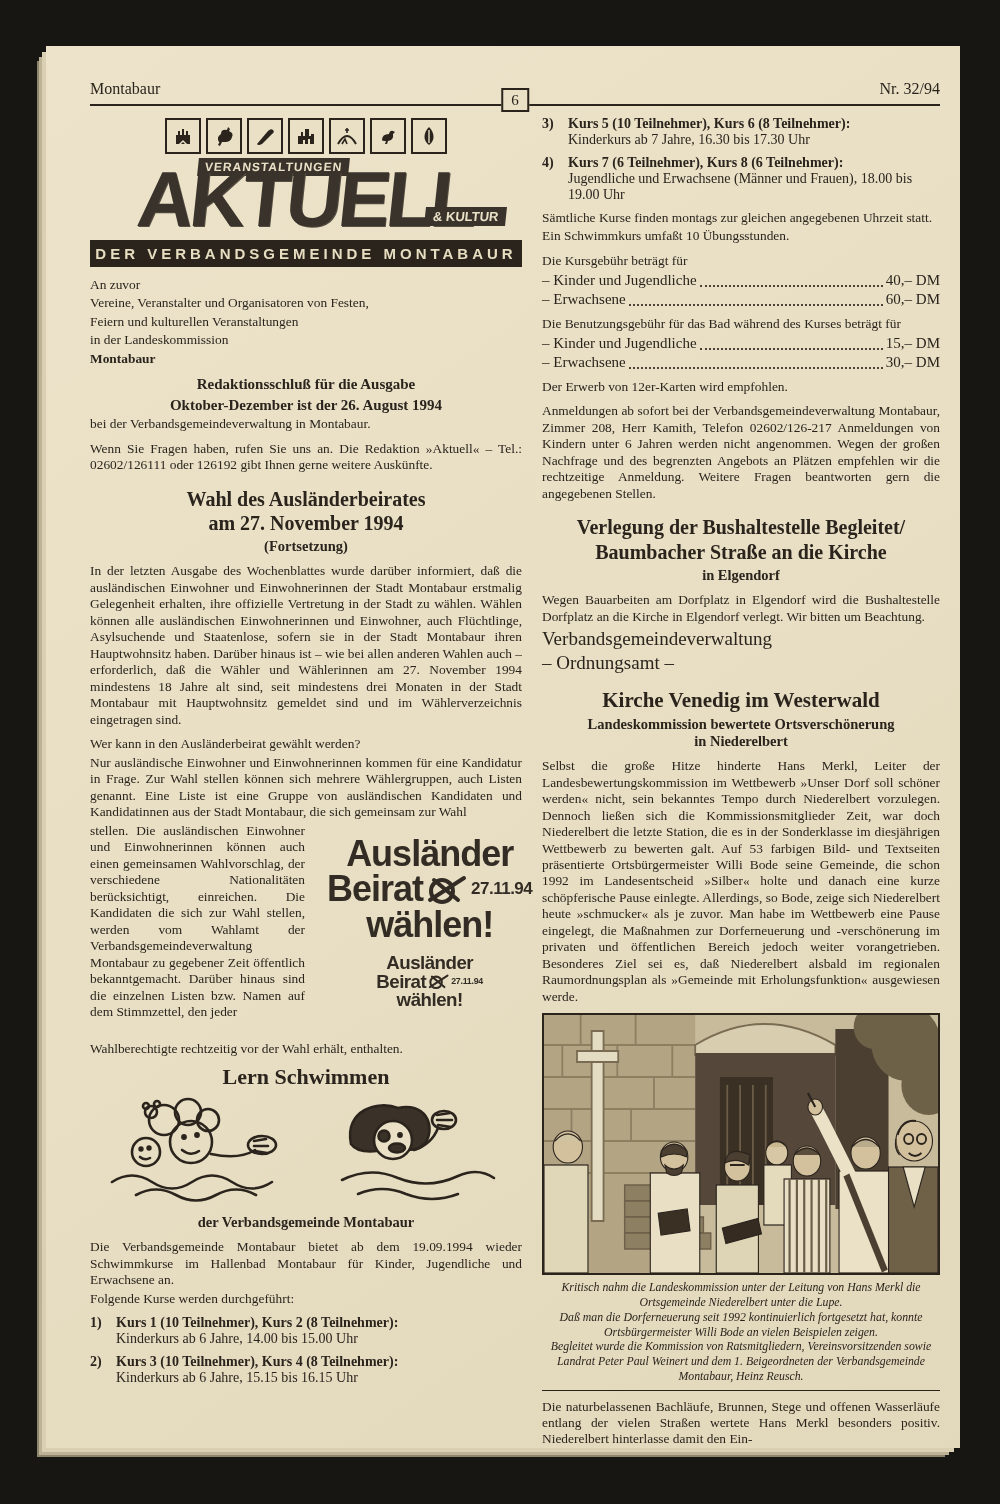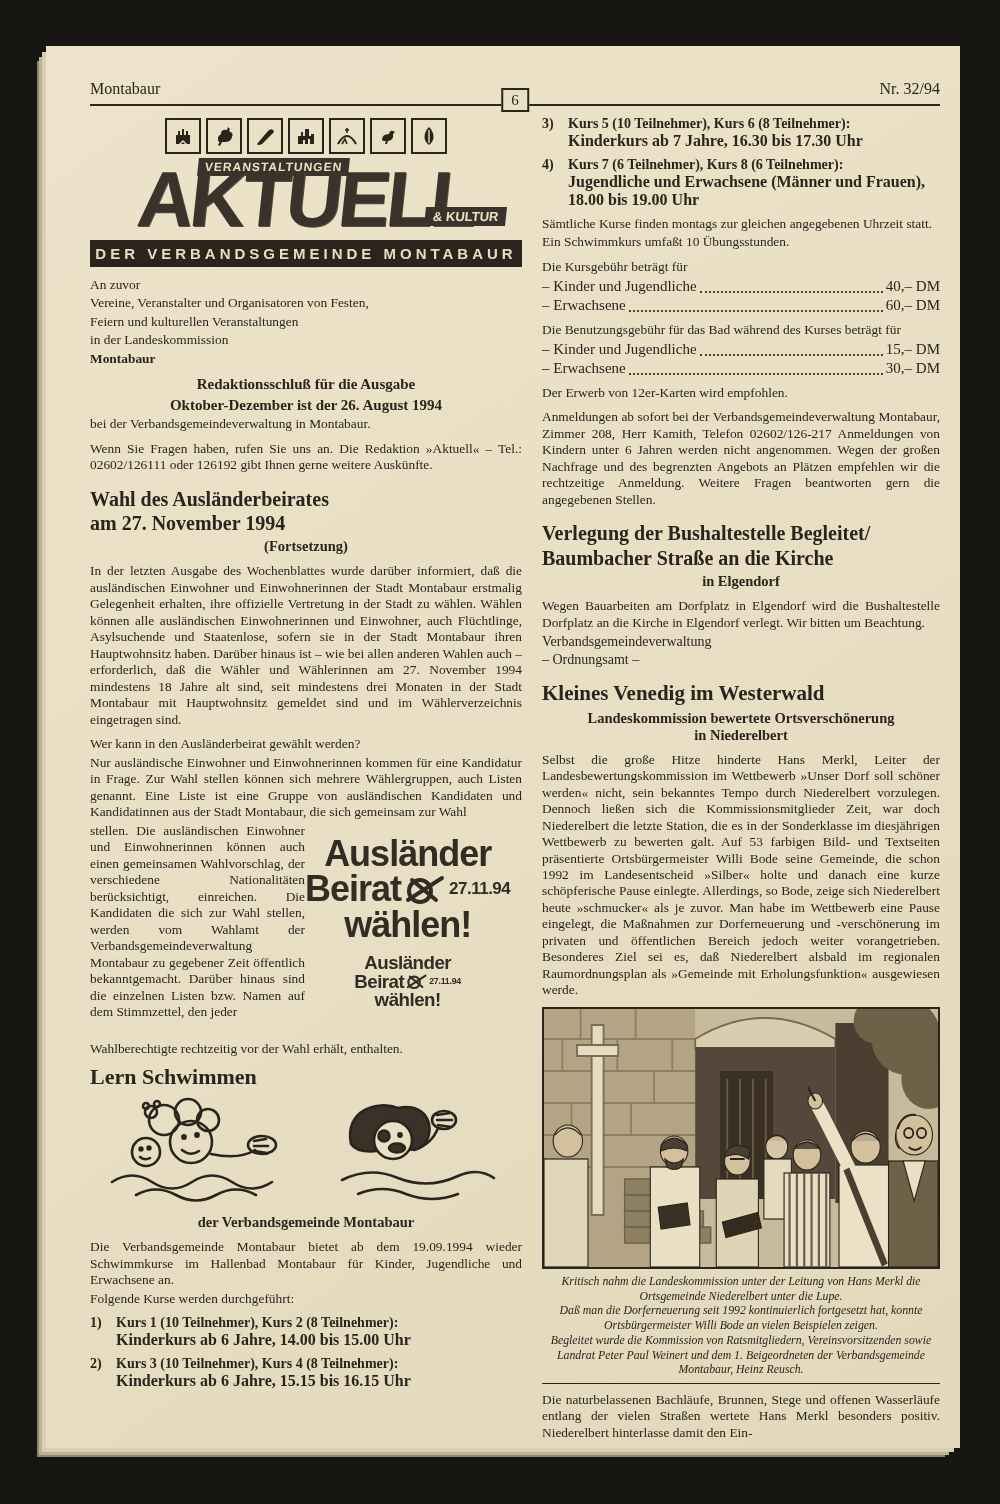--- a/index.html
+++ b/index.html
@@ -19,63 +19,63 @@
   .page-header{position:relative;display:flex;justify-content:space-between;align-items:flex-end;
     border-bottom:2px solid #2b241d;padding-bottom:6px;margin-bottom:10px;font-size:16px;}
   .page-num-box{position:absolute;left:50%;transform:translateX(-50%);bottom:-8px;
     border:2px solid #2b241d;background:#e9e0c6;padding:0 8px;font-size:15px;line-height:20px;}
   
   .cols{display:grid;grid-template-columns:432px 1fr;column-gap:20px;}
   .para{font-size:13.4px;line-height:1.23;text-align:justify;margin:0 0 8px 0;}
   .tight{margin-bottom:2px;}
   .bold{font-weight:bold;}
   .center{text-align:center;}
-  .section-head{font-size:20px;font-weight:bold;text-align:left;line-height:1.12;margin:14px 0 2px;}
+  .section-head{font-size:20px;font-weight:bold;text-align:center;line-height:1.12;margin:14px 0 2px;}
   .sub-head{font-size:14.5px;font-weight:bold;text-align:center;margin:4px 0 8px;}
   
   .logo-block{margin:2px 0 10px;}
   .picto-row{display:flex;justify-content:center;gap:5px;margin-bottom:4px;}
   .picto{width:32px;height:32px;border:2px solid #2b241d;background:#e9e0c6;display:flex;align-items:center;justify-content:center;}
   .aktuell-wrap{position:relative;text-align:center;padding-top:10px;}
   .aktuell-title{font-family:"Liberation Sans","DejaVu Sans",sans-serif;font-weight:bold;
     font-size:78px;line-height:0.82;letter-spacing:-4px;color:#3a332b;
     transform:skewX(-6deg);text-shadow:1px 1px 0 #564e42;}
   .veranstaltungen-tag{position:absolute;top:0;left:108px;background:#3a332b;color:#e9e0c6;
     font-family:"Liberation Sans",sans-serif;font-weight:bold;font-size:12px;letter-spacing:1px;
     padding:2px 7px;transform:skewX(-6deg);}
   .kultur-tag{position:absolute;right:16px;bottom:6px;background:#3a332b;color:#e9e0c6;
     font-family:"Liberation Sans",sans-serif;font-weight:bold;font-size:13px;padding:2px 8px;transform:skewX(-6deg);}
   .banner{background:#2b241d;color:#e7ddc0;font-family:"Liberation Sans",sans-serif;font-weight:bold;
     font-size:15px;letter-spacing:4px;text-align:center;padding:5px 2px;margin-top:8px;}
   
-  .wrap-row{display:flex;gap:0;}
+  .wrap-row{display:flex;gap:22px;}
   .wrap-row .narrow{width:215px;flex:0 0 auto;}
   .wahl-graphic{flex:1;text-align:center;font-family:"Liberation Sans","DejaVu Sans",sans-serif;
     font-weight:bold;color:#332c24;padding-top:14px;}
   .wg-l1{font-size:36px;line-height:0.95;letter-spacing:-1px;}
   .wg-l2{font-size:36px;line-height:0.95;display:flex;align-items:center;justify-content:center;gap:2px;letter-spacing:-1px;}
   .wg-date{font-size:17px;letter-spacing:-0.5px;}
   .wg-l3{font-size:36px;line-height:1.0;letter-spacing:-1px;}
   .wahl-graphic.small{transform:scale(0.52);transform-origin:top center;margin-top:4px;height:80px;}
   
   .kurs-item{display:grid;grid-template-columns:26px 1fr;font-size:14px;margin:0 0 7px;}
   .kurs-num{font-weight:bold;}
   .kurs-title{font-weight:bold;}
-  .kurs-detail{font-weight:bold;font-size:16px;}
+  .kurs-detail{font-weight:normal;font-size:14px;}
   
   .fee-row{display:flex;align-items:flex-end;font-size:15px;line-height:1.25;}
   .fee-label{white-space:nowrap;}
   .fee-dots{flex:1;border-bottom:2px dotted #4a4236;margin:0 3px 3px 3px;}
   .fee-value{white-space:nowrap;}
   
   .photo-frame{border:2px solid #2b241d;margin-top:6px;line-height:0;background:#c8bb9c;}
   .caption{font-style:italic;font-size:11.8px;line-height:1.25;text-align:center;margin:5px 4px 6px;}
   .caption-rule{border:0;border-top:1.5px solid #2b241d;margin:4px 0 8px;}
   .swim-art{display:block;margin:0 auto;}
-  .sig{font-size:14px;line-height:1.25;}
+  .sig{font-size:19px;line-height:1.25;}
 </style>
 </head>
 <body>
 
 <div class="scan-page">
 
   <div class="page-header">
     <span>Montabaur</span>
     <span class="page-num-box">6</span>
     <span>Nr. 32/94</span>
@@ -303,21 +303,21 @@
       <p class="para">Der Erwerb von 12er-Karten wird empfohlen.</p>
       <p class="para">Anmeldungen ab sofort bei der Verbandsgemeindeverwaltung Montabaur, Zimmer 208, Herr Kamith, Telefon 02602/126-217 Anmeldungen von Kindern unter 6 Jahren werden nicht angenommen. Wegen der großen Nachfrage und des begrenzten Angebots an Plätzen empfehlen wir die rechtzeitige Anmeldung. Weitere Fragen beantworten gern die angegebenen Stellen.</p>
 
       <div class="section-head">Verlegung der Bushaltestelle Begleitet/</div>
       <div class="section-head" style="margin-top:0">Baumbacher Straße an die Kirche</div>
       <div class="sub-head">in Elgendorf</div>
       <p class="para tight">Wegen Bauarbeiten am Dorfplatz in Elgendorf wird die Bushaltestelle Dorfplatz an die Kirche in Elgendorf verlegt. Wir bitten um Beachtung.</p>
       <div class="sig">Verbandsgemeindeverwaltung</div>
       <div class="sig" style="">– Ordnungsamt –</div>
 
-      <div class="section-head" style="font-size:21px">Kleines Venedig im Westerwald</div>
+      <div class="section-head" style="font-size:21px">Kirche Venedig im Westerwald</div>
       <div class="sub-head" style="margin-bottom:0">Landeskommission bewertete Ortsverschönerung</div>
       <div class="sub-head" style="margin-top:0">in Niederelbert</div>
 
       <p class="para">Selbst die große Hitze hinderte Hans Merkl, Leiter der Landesbewertungskommission im Wettbewerb »Unser Dorf soll schöner werden« nicht, sein bekanntes Tempo durch Niederelbert vorzulegen. Dennoch ließen sich die Kommissionsmitglieder Zeit, war doch Niederelbert die letzte Station, die es in der Sonderklasse im diesjährigen Wettbewerb zu bewerten galt. Auf 53 farbigen Bild- und Textseiten präsentierte Ortsbürgermeister Willi Bode seine Gemeinde, die schon 1992 im Landesentscheid »Silber« holte und danach eine kurze schöpferische Pause einlegte. Allerdings, so Bode, zeige sich Niederelbert heute »schmucker« als je zuvor. Man habe im Wettbewerb eine Pause eingelegt, die Maßnahmen zur Dorferneuerung und -verschönerung im privaten und öffentlichen Bereich jedoch weiter vorangetrieben. Besonderes Ziel sei es, daß Niederelbert alsbald im regionalen Raumordnungsplan als »Gemeinde mit Erholungsfunktion« ausgewiesen werde.</p>
 
       <div class="photo-frame">
         <svg width="100%" height="258" viewBox="0 0 430 258" preserveAspectRatio="none">
           <rect width="430" height="258" fill="#c8bb9c"></rect>
 
           <rect x="0" y="0" width="165" height="258" fill="#b3a584"></rect>

